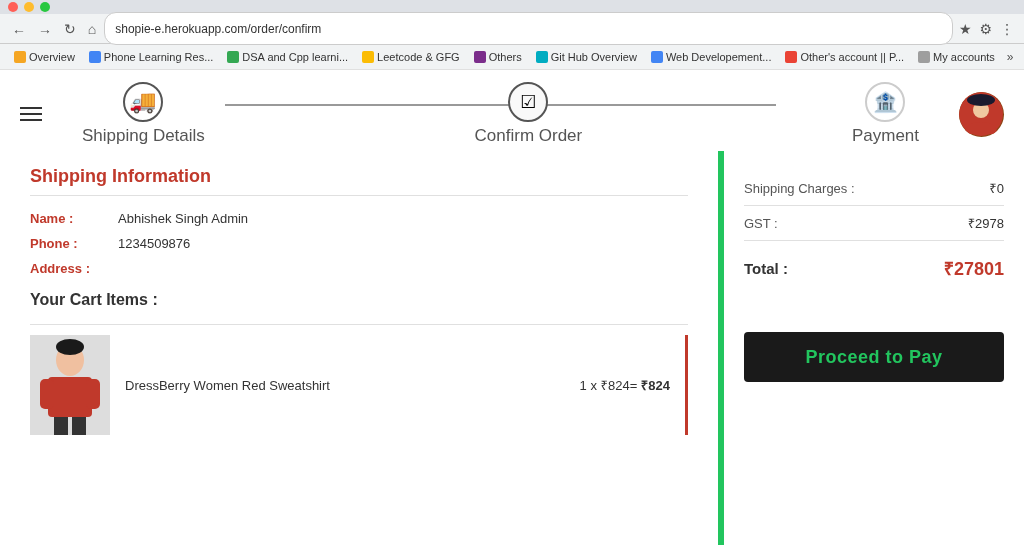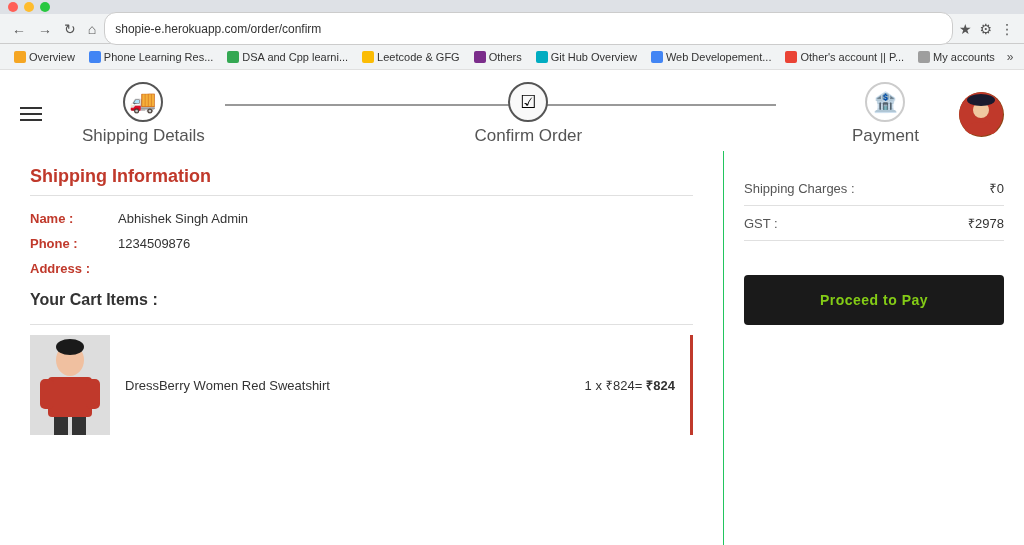--- a/index.html
+++ b/index.html
@@ -132,21 +132,21 @@
       display: flex;
       flex: 1;
       overflow: hidden;
     }
 
     
     .left-panel {
       flex: 1;
       padding: 15px 30px;
       overflow-y: auto;
-      border-right: 1px solid #22c55e;
+      border-right: 6px solid #22c55e;
     }
 
     
     .hamburger {
       position: absolute;
       left: 20px;
       top: 78px;
       display: flex;
       flex-direction: column;
       gap: 4px;
@@ -260,27 +260,27 @@
     .total-amount {
       color: #c0392b;
       font-size: 18px;
       font-weight: bold;
     }
 
     .proceed-btn {
       width: 100%;
       height: 50px;
       background: #1a1a1a;
-      color: #84cc16;
+      color: #22c55e;
       border: none;
       border-radius: 4px;
-      font-size: 14px;
+      font-size: 18px;
       font-weight: bold;
       cursor: pointer;
-      margin-top: 34px;
+      margin-top: 44px;
       letter-spacing: 0.5px;
     }
   </style>
 </head>
 <body>
 
 <div class="browser-chrome">
   <div class="browser-btn btn-red"></div>
   <div class="browser-btn btn-yellow"></div>
   <div class="browser-btn btn-green"></div>
@@ -442,19 +442,23 @@
       <div class="summary-row">
         <span>Shipping Charges :</span>
         <span class="summary-amount">₹0</span>
       </div>
 
       <div class="summary-row">
         <span>GST :</span>
         <span class="summary-amount">₹2978</span>
       </div>
 
+      <div class="summary-row total">
+        <span style="font-weight: bold; color: #333; font-size: 15px;">Total :</span>
+        <span class="total-amount">₹27801</span>
+      </div>
 
       <button class="proceed-btn">Proceed to Pay</button>
 
     </div>
 
   </div>
 </div>
 
 </body></html>

